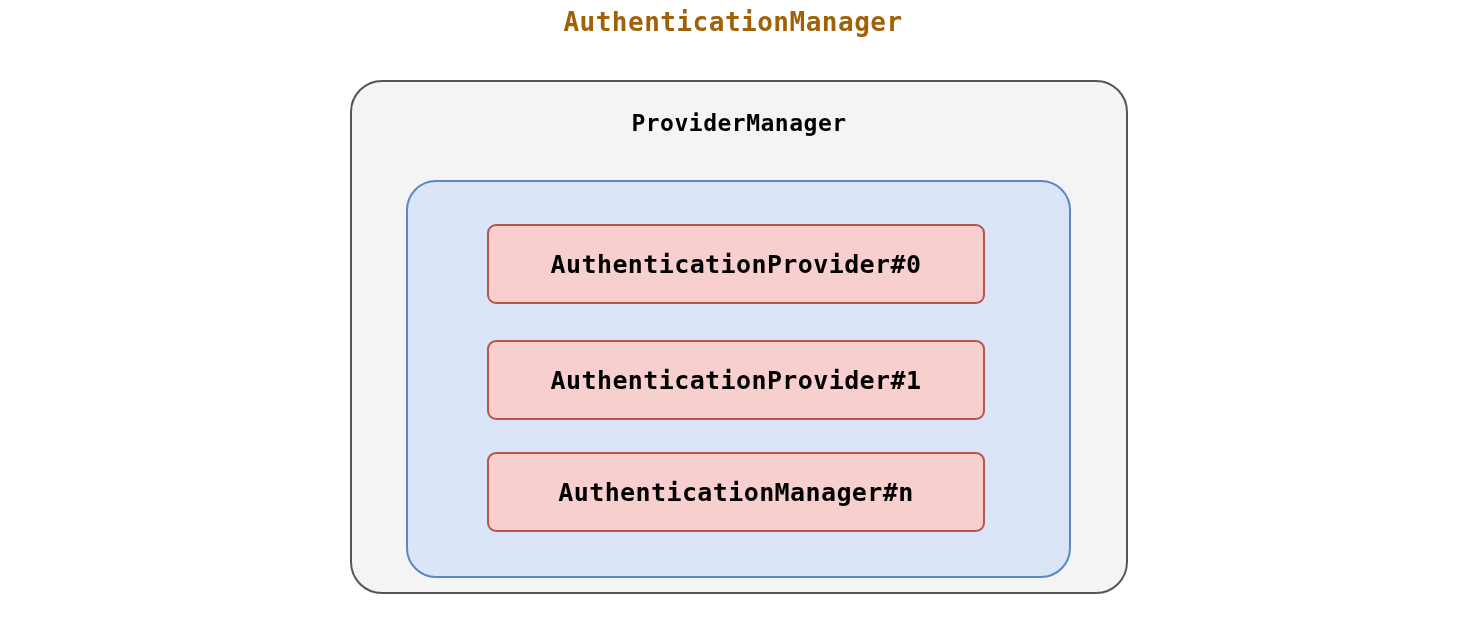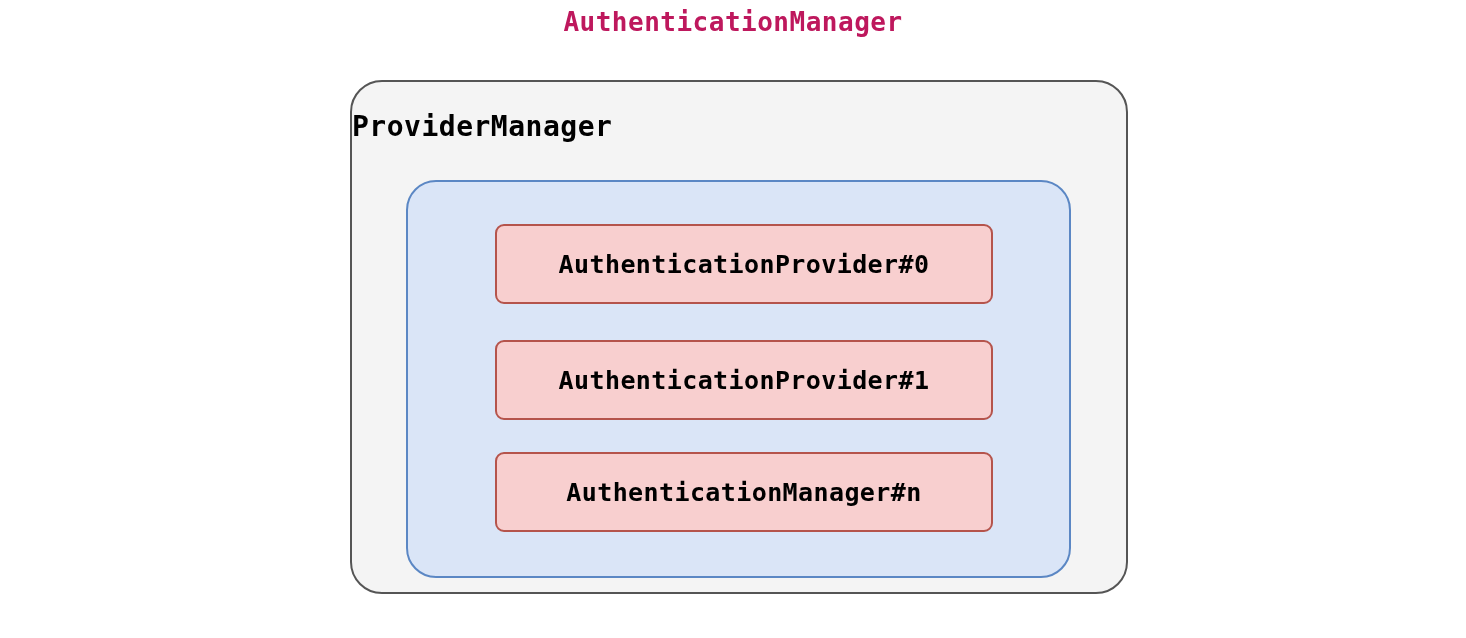--- a/index.html
+++ b/index.html
@@ -25,21 +25,21 @@
   .diagram-title {
     position: absolute;
     left: 0;
     top: 7px;
     width: 1466px;
     text-align: center;
     font-family: "DejaVu Sans Mono", monospace;
     font-size: 26px;
     font-weight: bold;
     letter-spacing: 0.5px;
-    color: #be185d;
+    color: #a16207;
     white-space: nowrap;
   }
 
   
   .outer-container {
     position: absolute;
     left: 350px;
     top: 80px;
     width: 778px;
     height: 514px;
@@ -47,22 +47,23 @@
     background: #f4f4f4;
     border: 2px solid #555555;
     border-radius: 32px;
   }
 
   .outer-title {
     position: absolute;
     left: 0;
     top: 28px;
     width: 100%;
+    text-align: center;
     font-family: "DejaVu Sans Mono", monospace;
-    font-size: 28px;
+    font-size: 23px;
     font-weight: bold;
     letter-spacing: 0.5px;
     color: #000000;
     white-space: nowrap;
   }
 
   
   .group-box {
     position: absolute;
     left: 54px;
@@ -71,21 +72,21 @@
     height: 398px;
     box-sizing: border-box;
     background: #dae5f7;
     border: 2px solid #5b87c4;
     border-radius: 30px;
   }
 
   
   .provider-list {
     position: absolute;
-    left: 8px;
+    left: 0;
     top: 0;
     width: 100%;
     height: 100%;
   }
 
   .provider-box {
     position: absolute;
     left: 79px;
     width: 498px;
     height: 80px;

